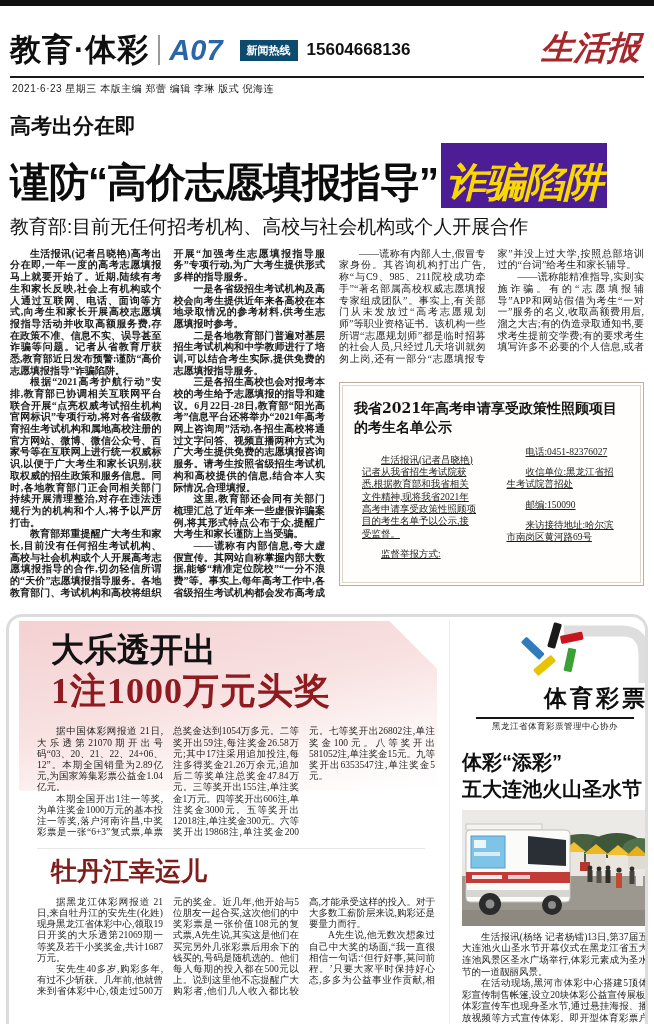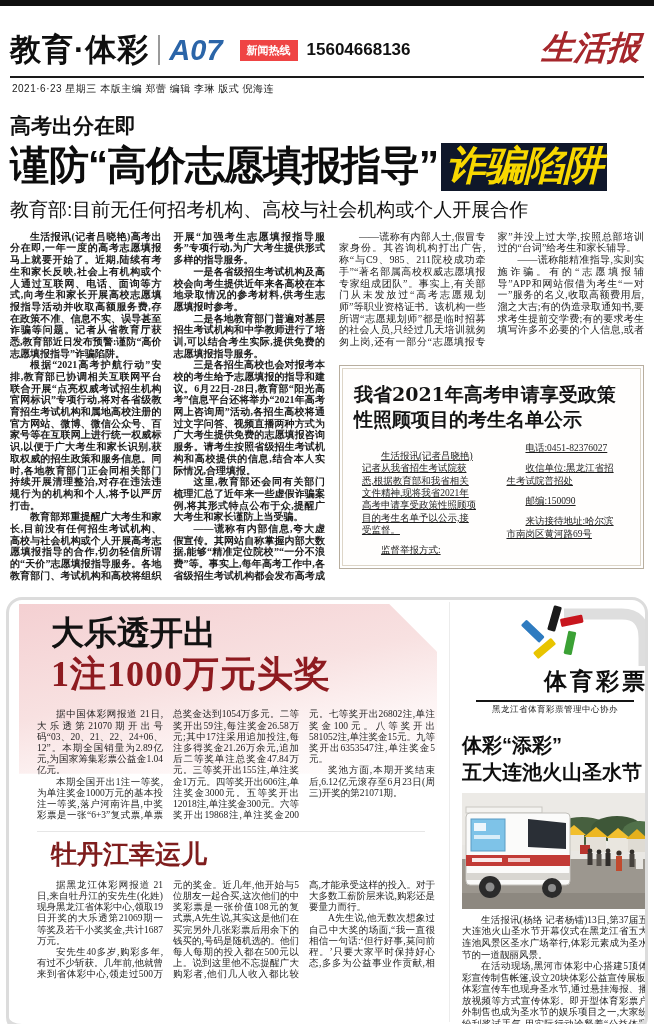--- a/index.html
+++ b/index.html
@@ -9,42 +9,42 @@
     font-family:"Liberation Serif", serif; color:#1c1c1c;
   }
   .topbar { height:6px; background:#101010; }
 
   
   .header { display:flex; justify-content:space-between; align-items:flex-end; padding:20px 10px 2px 10px; }
   .header-left { display:flex; align-items:center; gap:9px; }
   .section-label { font-family:"Liberation Sans",sans-serif; font-weight:900; font-size:31px; letter-spacing:1px; color:#0f0f0f; }
   .vdiv { width:2px; height:30px; background:#9a9a9a; }
   .page-num { font-family:"Liberation Sans",sans-serif; font-weight:900; font-style:italic; font-size:29px; color:#2b65a8; }
-  .hotline-badge { background:#ef4444; color:#fff; font-family:"Liberation Sans",sans-serif; font-size:11px; font-weight:700; padding:3px 7px; margin-left:8px; }
+  .hotline-badge { background:#0c4a6e; color:#fff; font-family:"Liberation Sans",sans-serif; font-size:11px; font-weight:700; padding:3px 7px; margin-left:8px; }
   .hotline-num { font-family:"Liberation Sans",sans-serif; font-weight:900; font-size:17px; color:#111; }
   .masthead { font-family:"DejaVu Serif",serif; font-style:italic; font-weight:900; font-size:33px; color:#a5262b; padding-right:4px; transform:skewX(-4deg); }
   .header-rule { height:2px; background:#1a1a1a; margin:3px 10px 0; }
   .dateline { font-family:"Liberation Sans",sans-serif; font-size:10px; color:#1a1a1a; padding:4px 12px 0; letter-spacing:0.5px; }
 
   
   .main-article { padding:12px 10px 0; }
   .kicker { font-family:"Liberation Sans",sans-serif; font-weight:700; font-size:21px; color:#101010; margin:4px 0 2px; }
   .headline { margin:3px 0 6px; font-family:"Liberation Sans",sans-serif; font-weight:900; font-size:40px; line-height:1.12; letter-spacing:-1px; color:#0c0c0c; white-space:nowrap; }
-  .hl-highlight { display:inline-block; background:#0f172a; color:#f8d800; padding:0 5px 3px; margin-left:3px; font-style:italic; }
+  .hl-highlight { display:inline-block; background:#4c1d95; color:#f8d800; padding:17px 5px 3px; margin-left:3px; font-style:italic; }
   .subhead { font-family:"Liberation Sans",sans-serif; font-size:19px; font-weight:500; color:#111; margin:6px 0 8px; }
 
   .news-text p { margin:0; text-indent:2em; }
   .article-body { display:flex; gap:14px; margin-top:8px; }
   .left-cols  { width:318px; height:354px; column-count:2; column-gap:12px; column-fill:auto; overflow:hidden;font-weight:bold; }
   .right-half { width:308px; }
   .right-cols { height:122px; column-count:2; column-gap:12px; column-fill:auto; overflow:hidden; }
   .news-text  { font-size:10px; line-height:1.17; text-align:justify; }
 
   .notice-box { margin-top:12px; border:1px solid #b8ae9f; box-shadow:inset 0 0 0 2px #ffffff, inset 0 0 0 3px #ddd5c7; padding:16px 14px 10px; height:176px; overflow:hidden; background:#fffefd; }
-  .box-title { font-family:"DejaVu Serif",serif; font-weight:700; font-size:19px; line-height:1.35; color:#141414; }
+  .box-title { font-family:"DejaVu Serif",serif; font-weight:700; font-size:14px; line-height:1.35; color:#141414; }
   .box-cols { margin-top:9px; height:116px; column-count:2; column-gap:14px; column-fill:auto; font-size:9.5px; line-height:1.3; overflow:hidden; }
   .box-cols p { margin:8px; text-indent:2em;text-decoration:underline; }
 
   
   .bottom { position:relative; margin:12px 6px 0; height:420px; border:3px solid #dcdcdc; border-bottom-width:9px; border-radius:16px; background:#fff; display:flex; padding:2px 4px; overflow:hidden; }
   .lotto { position:relative; width:436px; flex:none; border-right:1px solid #ececec; }
   .pink { position:absolute; top:2px; left:6px; width:418px; height:170px;
           background:linear-gradient(168deg,#f4d0d2 0%,#f8e1e1 45%,#fdf4f4 72%,#ffffff 100%);
           clip-path:polygon(0 0, calc(100% - 48px) 0, 100% 48px, 100% 100%, 0 100%); }
   .lotto-h1 { position:relative; margin:13px 0 0 38px; font-family:"Liberation Sans",sans-serif; font-weight:900; font-size:33px; line-height:1.08; color:#121212; }
@@ -127,21 +127,20 @@
   </section>
 
   <section class="bottom">
     <div class="lotto">
       <div class="pink"></div>
       <div class="lotto-h1">大乐透开出</div>
       <div class="lotto-h2">1注1000万元头奖</div>
       <div class="lotto-cols">
         <p>据中国体彩网报道 21日,大乐透第21070期开出号码“03、20、21、22、24+06、12”。本期全国销量为2.89亿元,为国家筹集彩票公益金1.04亿元。</p>
         <p>本期全国开出1注一等奖,为单注奖金1000万元的基本投注一等奖,落户河南许昌,中奖彩票是一张“6+3”复式票,单票总奖金达到1054万多元。二等奖开出59注,每注奖金26.58万元;其中17注采用追加投注,每注多得奖金21.26万余元,追加后二等奖单注总奖金47.84万元。三等奖开出155注,单注奖金1万元。四等奖开出606注,单注奖金3000元。五等奖开出12018注,单注奖金300元。六等奖开出19868注,单注奖金200元。七等奖开出26802注,单注奖金100元。八等奖开出581052注,单注奖金15元。九等奖开出6353547注,单注奖金5元。</p>
-        <p>奖池方面,本期开奖结束后,6.12亿元滚存至6月23日(周三)开奖的第21071期。</p>
       </div>
       <div class="ldiv"></div>
       <div class="m-head">
         <div>牡丹江幸运儿</div>
       </div>
       <div class="m-cols">
         <p>据黑龙江体彩网报道 21日,来自牡丹江的安先生(化姓)现身黑龙江省体彩中心,领取19日开奖的大乐透第21069期一等奖及若干小奖奖金,共计1687万元。</p>
         <p>安先生40多岁,购彩多年,有过不少斩获。几年前,他就曾来到省体彩中心,领走过500万元的奖金。近几年,他开始与5位朋友一起合买,这次他们的中奖彩票是一张价值108元的复式票,A先生说,其实这是他们在买完另外几张彩票后用余下的钱买的,号码是随机选的。他们每人每期的投入都在500元以上。说到这里他不忘提醒广大购彩者,他们几人收入都比较高,才能承受这样的投入。对于大多数工薪阶层来说,购彩还是要量力而行。</p>
         <p>A先生说,他无数次想象过自己中大奖的场面,“我一直很相信一句话:‘但行好事,莫问前程。’只要大家平时保持好心态,多多为公益事业作贡献,相信每个人都会拥有属于自己的幸运。”</p>
       </div>

